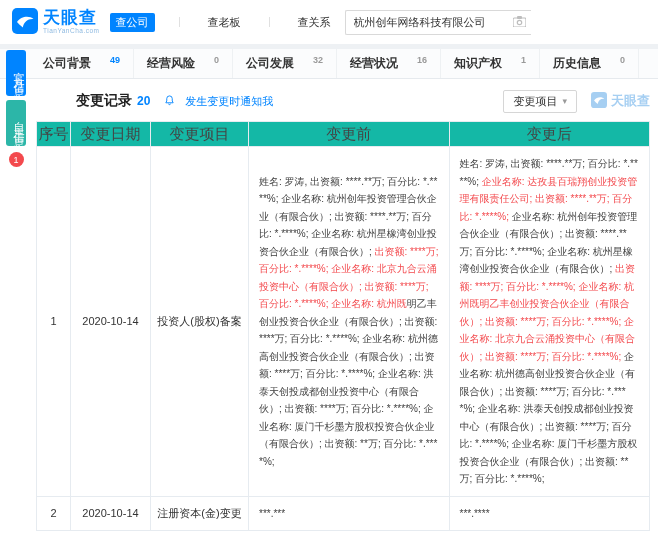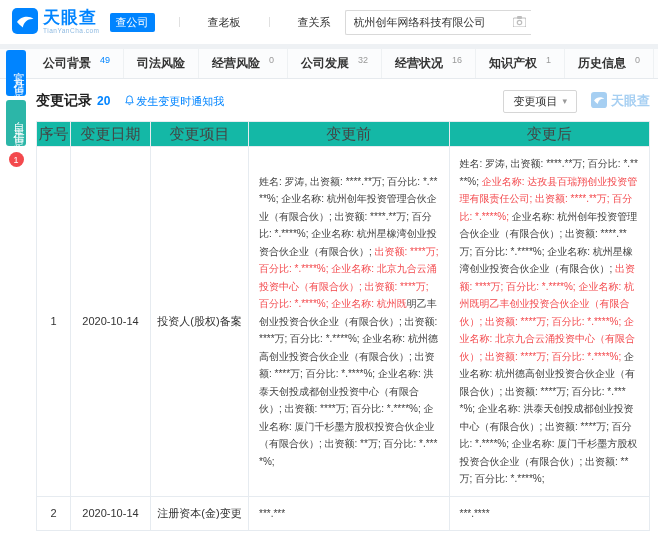--- a/index.html
+++ b/index.html
@@ -25,36 +25,36 @@
   .search-input-wrap { position:relative; }
   .search-input { width:186px; height:25px; border:1px solid #d9d9d9; border-right:none; border-radius:2px 0 0 2px; padding:0 22px 0 8px; font-size:11px; color:#333; outline:none; font-family:inherit; }
   .cam { position:absolute; right:5px; top:6px; cursor:pointer; opacity:.55; }
   .search-btn { height:25px; background:var(--brand); color:#fff; border:none; border-radius:0 2px 2px 0; font-size:11px; padding:0 9px; display:flex; align-items:center; gap:4px; cursor:pointer; font-family:inherit; }
   .caret { color:#999; font-size:9px; }
 
   
   .gapband { height:5px; background:#eef1f4; }
   .tabs { height:30px; display:flex; align-items:stretch; background:#fbfcfd; border-bottom:1px solid #e6eaee; padding-left:30px; }
   .tab { padding:0 13px; display:flex; align-items:center; font-size:12px; font-weight:bold; color:#333; border-right:1px solid #eef1f3; cursor:pointer; white-space:nowrap; }
-  .tab .count { font-size:9px; color:#999; margin-left:9px; position:relative; top:-4px; font-weight:normal; }
+  .tab .count { font-size:9px; color:#999; margin-left:19px; position:relative; top:-4px; font-weight:bold; }
   .tab.active .count { color:var(--brand); }
 
   
   .side { position:absolute; left:6px; top:50px; width:20px; display:flex; flex-direction:column; align-items:center; gap:4px; }
   .side-tag { writing-mode:vertical-rl; text-orientation:upright; color:#fff; font-size:11px; letter-spacing:5px; padding:13px 0; width:20px; text-align:center; border-radius:3px; cursor:pointer; }
   .side-tag.official { background:var(--brand); }
   .side-tag.selfinfo { background:var(--self); }
   .side-badge { width:15px; height:15px; border-radius:50%; background:var(--hl); color:#fff; font-size:9px; display:flex; align-items:center; justify-content:center; margin-top:2px; }
 
   
   .content { margin:10px 8px 0 36px; }
   .section-head { display:flex; align-items:center; height:24px; }
-  .section-title { font-size:14px; font-weight:bold; color:#222; }
+  .section-title { font-size:14px; font-weight:bold; color:#222;margin-left:40px; }
   .section-count { color:var(--brand); font-size:12px; font-weight:bold; margin-left:5px; }
-  .notify { margin-left:14px; color:var(--brand); font-size:11px; display:flex; align-items:center; gap:1px; cursor:pointer; }
+  .notify { margin-left:14px; color:var(--brand); font-size:11px; display:flex; align-items:center; gap:10px; cursor:pointer; }
   .flex-spacer { flex:1; }
   .filter-btn { border:1px solid #d6d6d6; border-radius:2px; background:#fff; font-size:11px; color:#333; padding:3px 9px; display:flex; align-items:center; gap:5px; cursor:pointer; font-family:inherit; }
   .watermark { margin-left:14px; display:flex; align-items:center; gap:4px; opacity:.55; }
   .wm-text { color:#5ea8e8; font-weight:bold; font-size:13px; }
 
   
   table { width:100%; border-collapse:collapse; table-layout:fixed; margin-top:8px; }
   th { background:#14b8a6; border:1px solid #e6ebf0; font-size:15px; color:#444; font-weight:normal; height:25px; }
   td { border:1px solid #e6ebf0; font-size:11px; color:#333; vertical-align:middle; }
   td.center { text-align:center; padding:4px; }
@@ -98,23 +98,20 @@
   </div>
 
 </header>
 
 <div class="gapband"></div>
 
 <nav class="tabs">
     <div class="tab active">
       <span>公司背景</span>
       <span class="count">49</span>
-    </div>
-    <div class="tab">
-      <span>司法风险</span>
     </div>
     <div class="tab">
       <span>经营风险</span>
       <span class="count">0</span>
     </div>
     <div class="tab">
       <span>公司发展</span>
       <span class="count">32</span>
     </div>
     <div class="tab">

